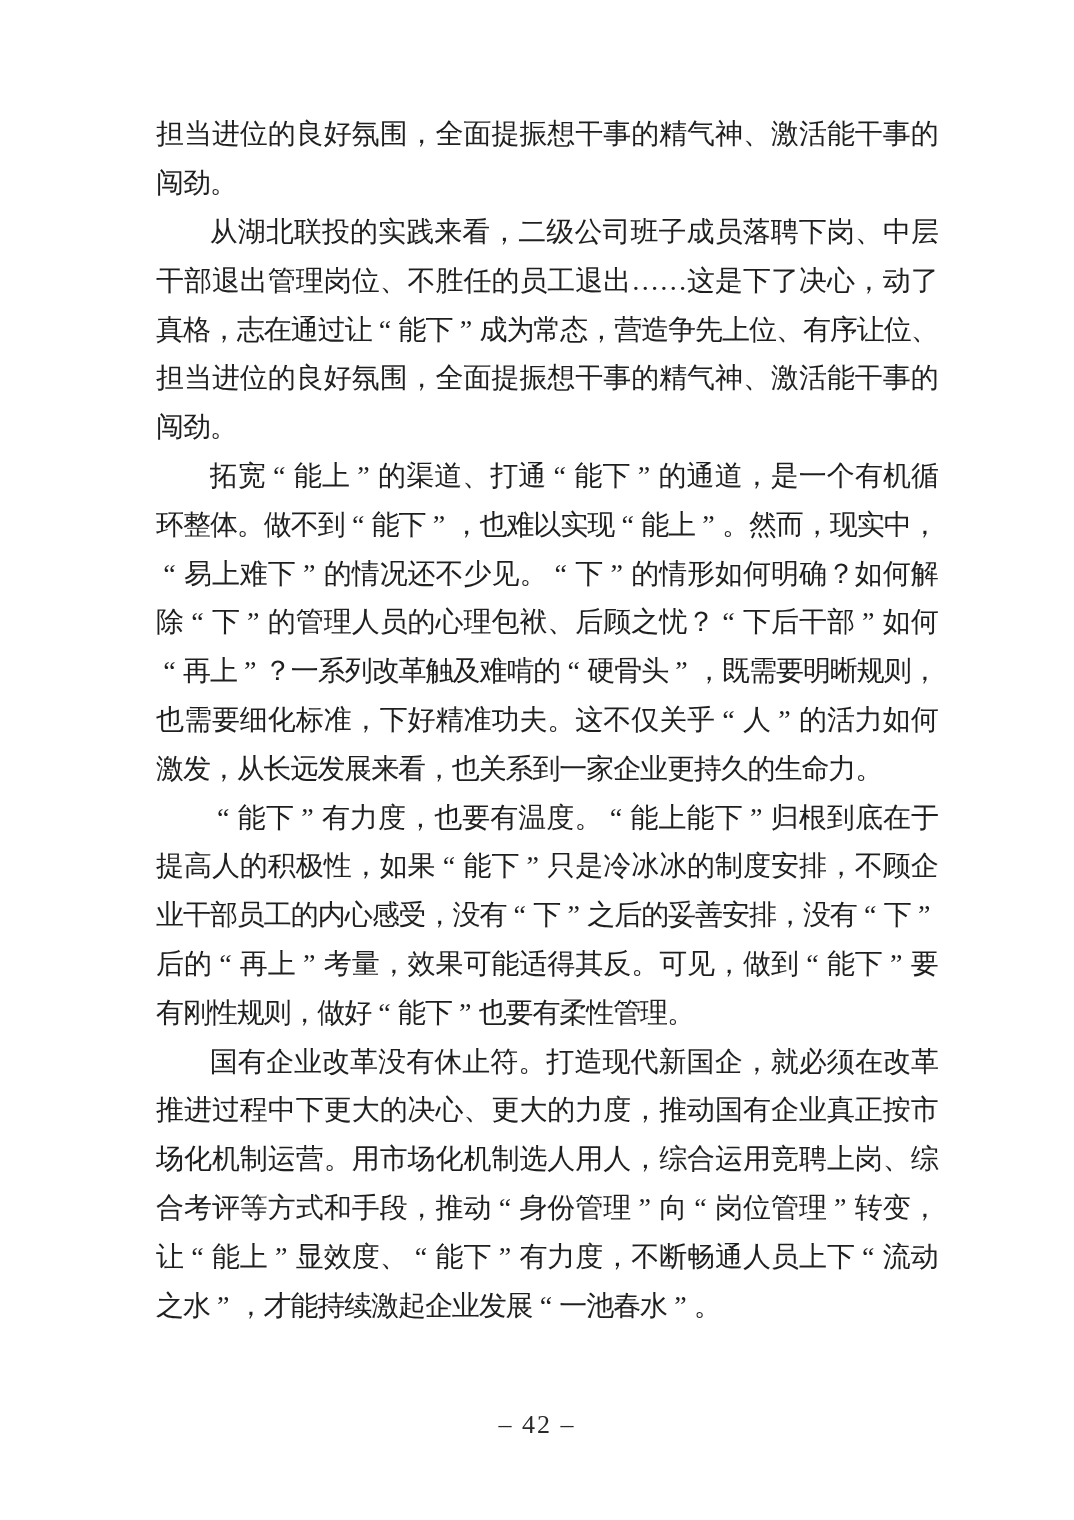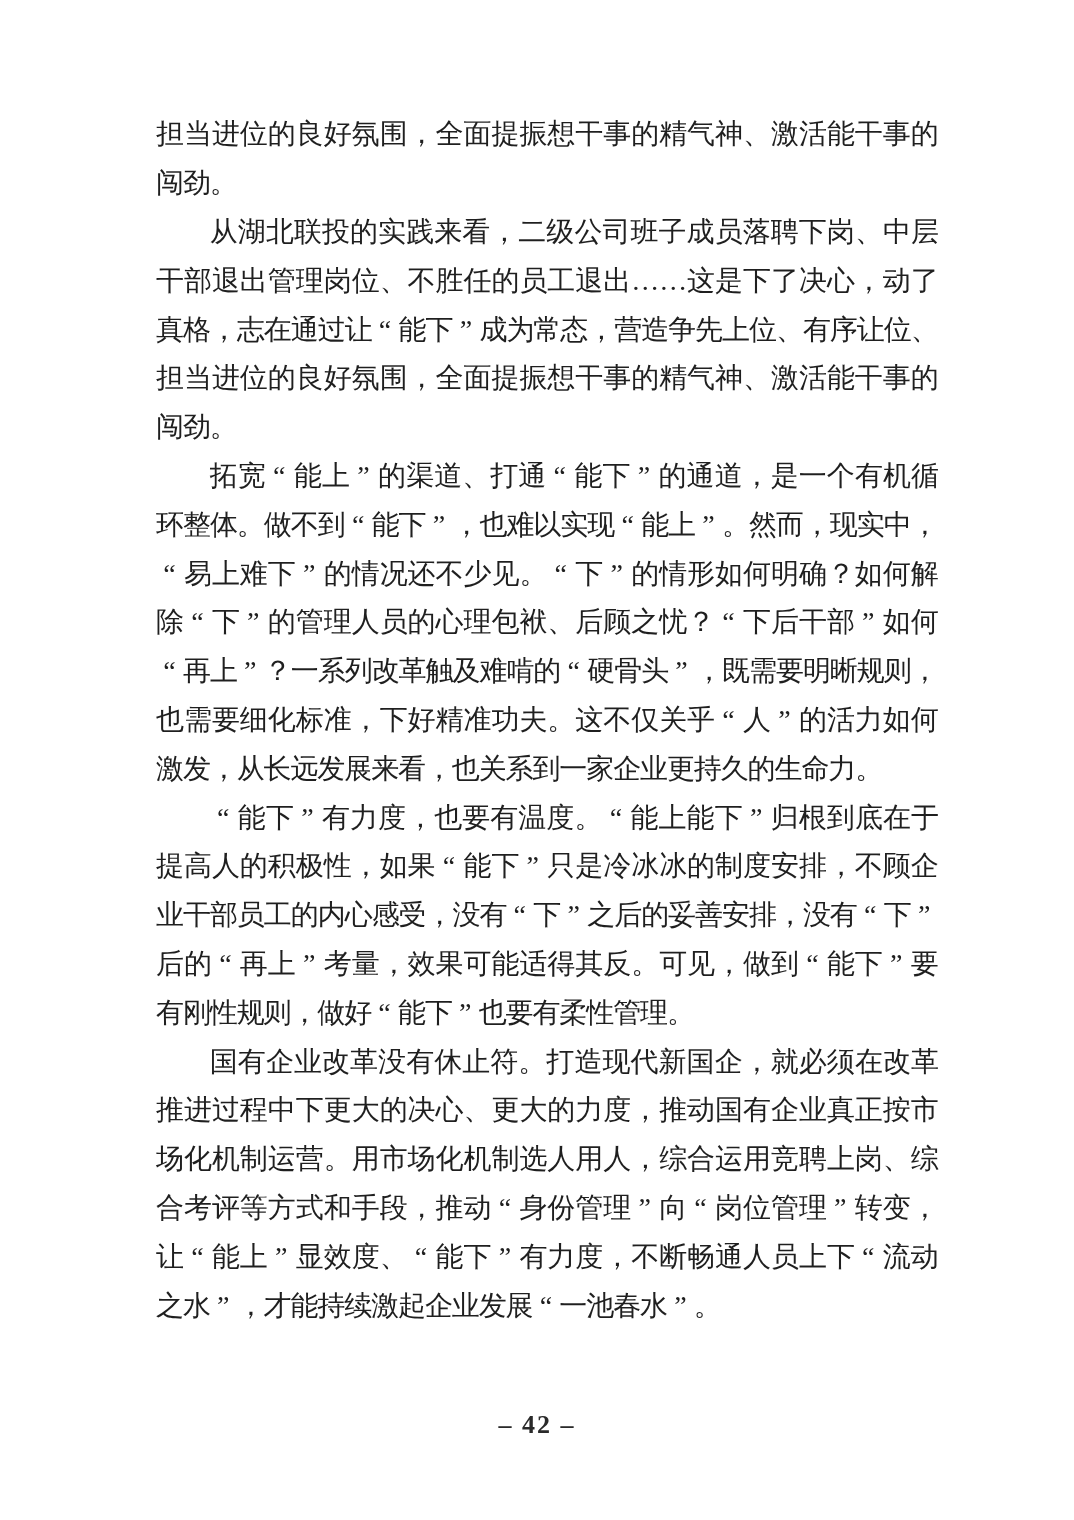--- a/index.html
+++ b/index.html
@@ -46,21 +46,20 @@
     position: absolute;
     left: 0;
     top: 1410px;
     width: 100%;
     text-align: center;
   }
   .footer span {
     font-size: 26px;
     letter-spacing: 2px;
     color: #2a2a2a;
-    font-weight: bold;
   }
 </style>
 </head>
 <body>
 
 <div class="page">
   <div class="text-block" id="body-lines">
       <div class="line justify">
         <span class="ch">担</span>
         <span class="ch">当</span>

